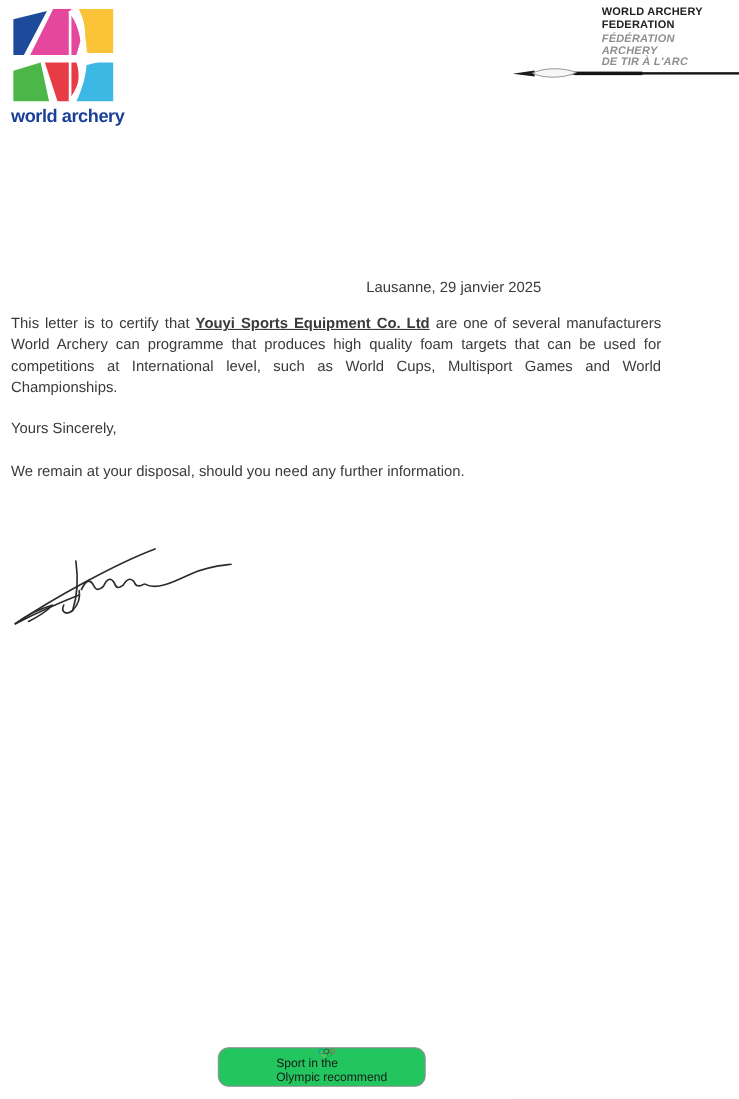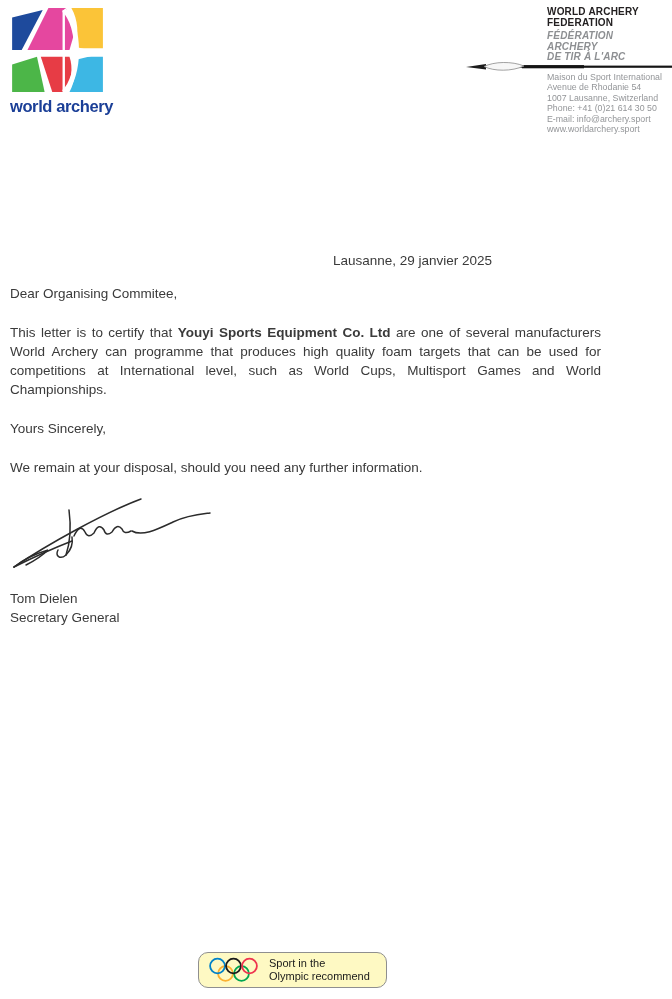--- a/index.html
+++ b/index.html
@@ -21,28 +21,28 @@
   .org-fr{margin-top:3px;font-style:italic;}
   .org-fr div{font-size:10px;font-weight:700;color:#8d8f92;letter-spacing:0.2px;}
   .arrow{position:absolute;left:466px;top:60px;}
   .address{position:absolute;left:547px;top:72px;line-height:10.4px;}
   .address div{font-size:8.8px;color:#939598;white-space:nowrap;}
   
   .dateline{position:absolute;left:333px;top:207px;font-size:13.5px;margin-top:46px;}
   .body{position:absolute;left:10px;top:284px;width:591px;font-size:13.5px;line-height:19.3px;}
   .body p{margin:0 0 19.3px 0;}
   .para{text-align:justify;}
-  .b{font-weight:700;}
+  .b{font-weight:700;text-decoration:underline;}
   .signature{position:absolute;left:8px;top:487px;}
   .signer{position:absolute;left:10px;top:589px;font-size:13.5px;line-height:19.3px;}
   
   .badge{
     position:absolute;left:198px;top:952px;width:189px;height:36px;
-    border:1.5px solid #8f8f8f;border-radius:10px;background:#fef9c3;
-    display:flex;align-items:center;padding:0 0 0 9px;box-sizing:border-box;
+    border:1.5px solid #8f8f8f;border-radius:10px;background:#22c55e;
+    display:flex;align-items:center;padding:0 0 0 9px;box-sizing:border-box;flex-direction:column;
   }
   .badge-text{margin-left:9px;font-size:11px;line-height:13px;color:#1a1a1a;}
 </style>
 </head>
 <body>
 
 <div class="page">
 
   <div class="logo">
     <svg width="96" height="86" viewBox="0 0 100 90">
@@ -71,54 +71,41 @@
     </div>
   </div>
 
   <svg class="arrow" width="206" height="13" viewBox="0 0 206 13">
     <polygon points="0,7 20,4 20,9.5" fill="#1c1c1c"></polygon>
     <rect x="50" y="5.6" width="156" height="2.2" fill="#151515"></rect>
     <rect x="56" y="5.1" width="62" height="3.2" fill="#151515"></rect>
     <path d="M18,6.5 C28,1.5 46,1 58,6 C46,11.5 28,11.5 18,6.5 Z" fill="#f7f7f7" stroke="#8a8a8a" stroke-width="0.8"></path>
   </svg>
 
-  <div class="address">
-    <div>Maison du Sport International</div>
-    <div>Avenue de Rhodanie 54</div>
-    <div>1007 Lausanne, Switzerland</div>
-    <div>Phone: +41 (0)21 614 30 50</div>
-    <div>E-mail: info@archery.sport</div>
-    <div>www.worldarchery.sport</div>
-  </div>
 
   <div class="dateline">Lausanne, 29 janvier 2025</div>
 
   <div class="body">
-    <p>Dear Organising Commitee,</p>
     <p class="para"><span>This letter is to certify that </span><span class="b">Youyi Sports Equipment Co. Ltd</span><span>  are one of several manufacturers World Archery can programme that produces high quality foam targets that can be used for competitions at International level, such as World Cups, Multisport Games and World Championships.</span></p>
     <p>Yours Sincerely,</p>
     <p>We remain at your disposal, should you need any further information.</p>
   </div>
 
   <svg class="signature" width="205" height="90" viewBox="0 0 205 90">
     <g stroke="#2b2b2b" stroke-width="1.5" fill="none" stroke-linecap="round">
       <path d="M6,80 C40,57 98,25 133,12"></path>
       <path d="M6,80 C24,71 46,61 64,54"></path>
       <path d="M6,80 C16,72 30,66 40,63 C34,69 26,74 18,78"></path>
       <path d="M61,23 C63,38 63,53 58,68"></path>
       <path d="M50,63 C47,69 52,73 58,68 C63,63 65,56 64,50"></path>
       <path d="M66,49 q6,-13 11,-4 q3,7 9,1 q5,-11 10,-3 q2,7 8,2 q5,-9 10,-3 q2,6 9,2"></path>
       <path d="M124,44 C134,50 150,42 165,35 C180,28 194,27 202,26"></path>
     </g>
   </svg>
 
-  <div class="signer">
-    <div>Tom Dielen</div>
-    <div>Secretary General</div>
-  </div>
 
   <div class="badge">
     <svg width="52" height="26" viewBox="0 0 52 26">
       <g fill="none" stroke-width="1.8">
         <circle cx="17.5" cy="16.5" r="7.4" stroke="#fcb131"></circle>
         <circle cx="33.5" cy="16.5" r="7.4" stroke="#00a651"></circle>
         <circle cx="9.5" cy="9" r="7.4" stroke="#0081c8"></circle>
         <circle cx="25.5" cy="9" r="7.4" stroke="#1a1a1a"></circle>
         <circle cx="41.5" cy="9" r="7.4" stroke="#ee334e"></circle>
       </g>

